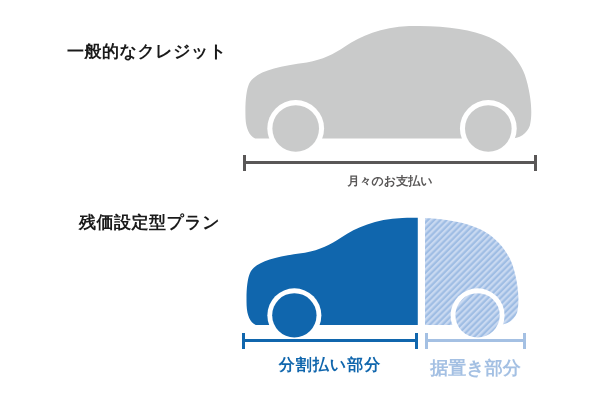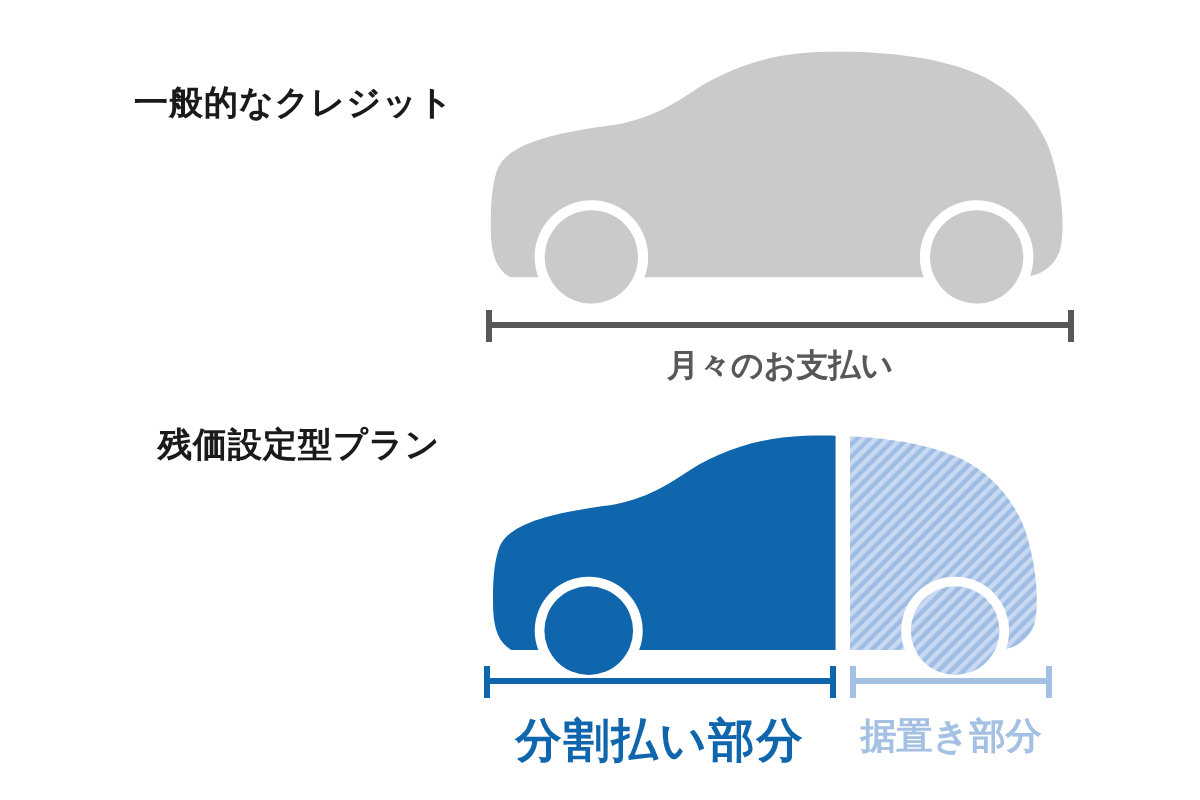--- a/index.html
+++ b/index.html
@@ -20,22 +20,22 @@
   .bracket::after{
     content:"";position:absolute;left:0;right:0;top:6px;height:3px;
     background:currentColor;
   }
   .bracket.gray{color:var(--gray-dark,#595757);border-color:var(--gray-dark,#595757);}
   .bracket.blue{color:var(--blue,#1066ad);border-color:var(--blue,#1066ad);}
   .bracket.light{color:var(--light-blue,#a4c0e3);border-color:var(--light-blue,#a4c0e3);}
   .caption{
     text-align:center;font-weight:bold;white-space:nowrap;
   }
-  .caption.gray{font-size:16px;color:var(--gray-dark,#595757);}
-  .caption.blue{font-size:23px;color:var(--blue,#1066ad);letter-spacing:1px;}
+  .caption.gray{font-size:12px;color:var(--gray-dark,#595757);}
+  .caption.blue{font-size:16px;color:var(--blue,#1066ad);letter-spacing:1px;}
   .caption.light{font-size:18px;color:var(--light-blue,#a4c0e3);}
   svg{display:block;}
 </style>
 </head>
 <body>
 
 <div class="abs section-title" style="left:67px;top:26px;margin-top:14px;">一般的なクレジット</div>
 
 <div class="abs" style="left:244px;top:24px;">
   <svg width="294" height="142" viewBox="0 0 290 140" aria-hidden="true">

